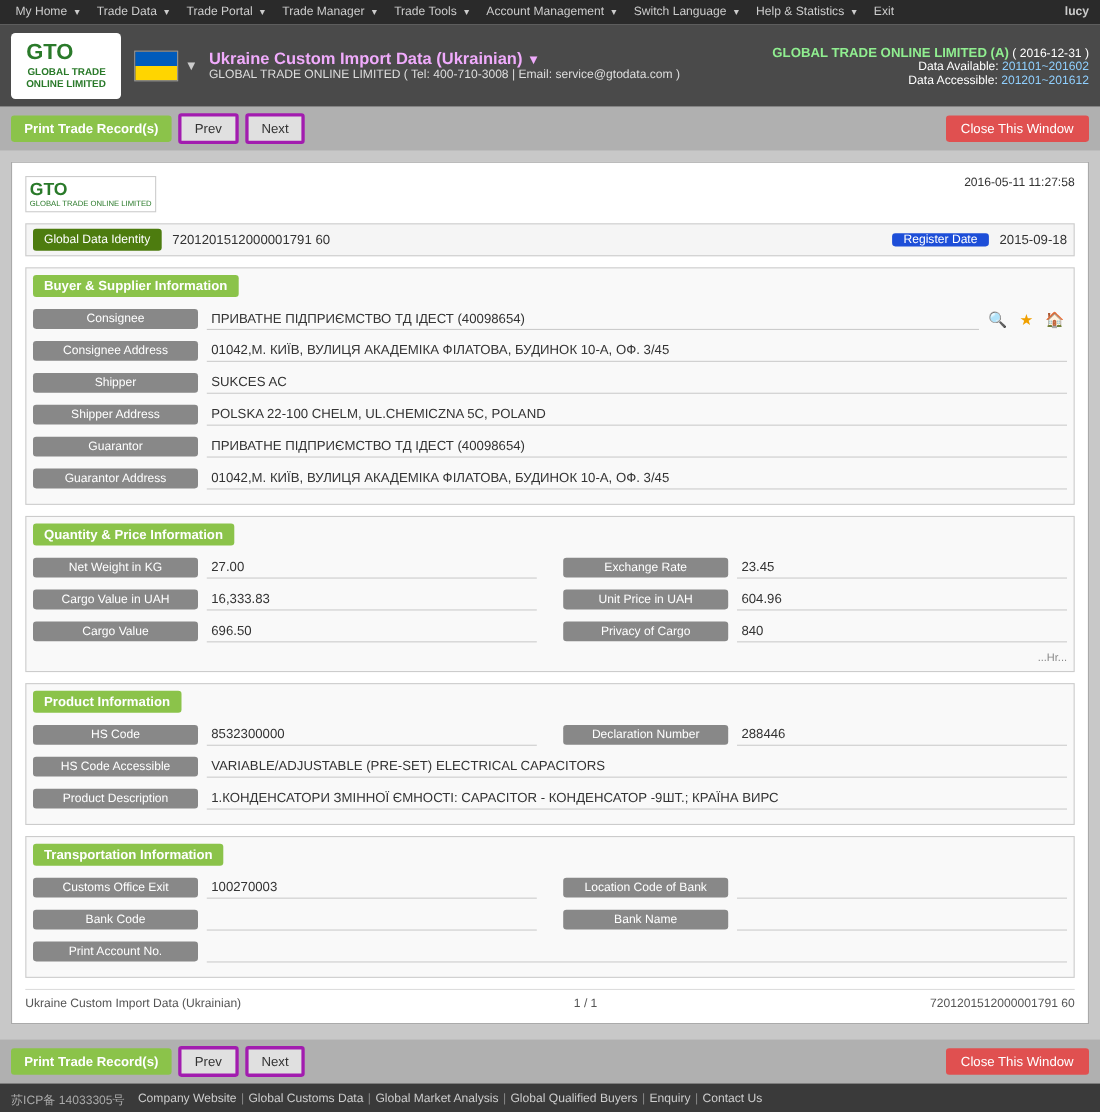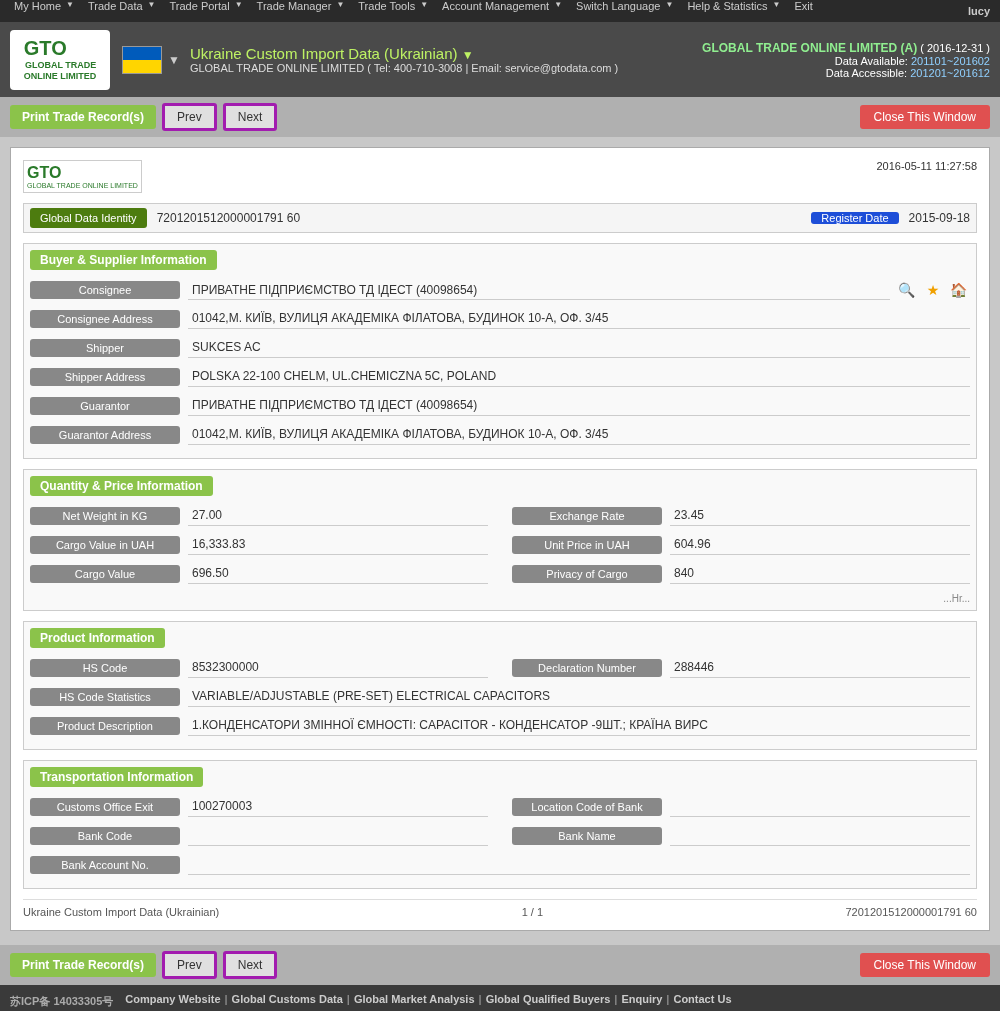--- a/index.html
+++ b/index.html
@@ -17,20 +17,21 @@
     }
     .top-nav a, .top-nav span {
       color: #ccc;
       text-decoration: none;
       margin-right: 2px;
       cursor: pointer;
       white-space: nowrap;
     }
     .nav-item {
       display: flex;
+      align-items: center;
       padding: 0 6px;
       height: 22px;
       cursor: pointer;
     }
     .nav-arrow { font-size: 8px; margin-left: 3px; }
     .nav-spacer { flex: 1; }
     .user-label { color: #fff; font-weight: bold; }
 
     
     .header-area {
@@ -77,22 +78,22 @@
     .flag-bottom { background: #FFD500; height: 50%; }
     .flag-arrow {
       color: #ccc;
       margin-right: 10px;
       cursor: pointer;
       font-size: 12px;
     }
     .header-title-area { color: #fff; }
     .header-title {
       font-size: 15px;
-      font-weight: normal;
-      color: #bef264;
+      font-weight: bold;
+      color: #f0abfc;
     }
     .header-subtitle {
       font-size: 11px;
       color: #ddd;
     }
     .header-right {
       margin-left: auto;
       text-align: right;
       color: #fff;
       font-size: 11px;
@@ -563,21 +564,21 @@
         </div>
         <div class="col">
           <div class="field-row">
             <div class="field-label">Declaration Number</div>
             <div class="field-value">288446</div>
           </div>
         </div>
       </div>
 
       <div class="field-row">
-        <div class="field-label">HS Code Statistics</div>
+        <div class="field-label">HS Code Accessible</div>
         <div class="field-value">VARIABLE/ADJUSTABLE (PRE-SET) ELECTRICAL CAPACITORS</div>
       </div>
 
       <div class="field-row">
         <div class="field-label">Product Description</div>
         <div class="field-value">1.КОНДЕНСАТОРИ ЗМІННОЇ ЄМНОСТІ: CAPACITOR - КОНДЕНСАТОР -9ШТ.; КРАЇНА ВИРС</div>
       </div>
     </div>
 
     <div class="section">
@@ -607,21 +608,21 @@
         </div>
         <div class="col">
           <div class="field-row">
             <div class="field-label">Bank Name</div>
             <div class="field-value"></div>
           </div>
         </div>
       </div>
 
       <div class="field-row">
-        <div class="field-label">Bank Account No.</div>
+        <div class="field-label">Print Account No.</div>
         <div class="field-value"></div>
       </div>
     </div>
 
     <div class="record-footer">
       <span>Ukraine Custom Import Data (Ukrainian)</span>
       <span>1 / 1</span>
       <span>7201201512000001791 60</span>
     </div>
 
@@ -629,21 +630,21 @@
 </div>
 
 <div class="bottom-action-bar">
   <button class="btn-print">Print Trade Record(s)</button>
   <button class="btn-nav">Prev</button>
   <button class="btn-nav">Next</button>
   <button class="btn-close">Close This Window</button>
 </div>
 
 <div class="bottom-footer">
-  <div style="display:flex; align-items:center; margin-bottom:4px;font-weight:bold;">
+  <div style="display:flex; margin-bottom:4px;">
     <span class="icp-text">苏ICP备 14033305号</span>
     <div class="footer-links">
       <a class="footer-link">Company Website</a>
       <span class="footer-sep">|</span>
       <a class="footer-link">Global Customs Data</a>
       <span class="footer-sep">|</span>
       <a class="footer-link">Global Market Analysis</a>
       <span class="footer-sep">|</span>
       <a class="footer-link">Global Qualified Buyers</a>
       <span class="footer-sep">|</span>

